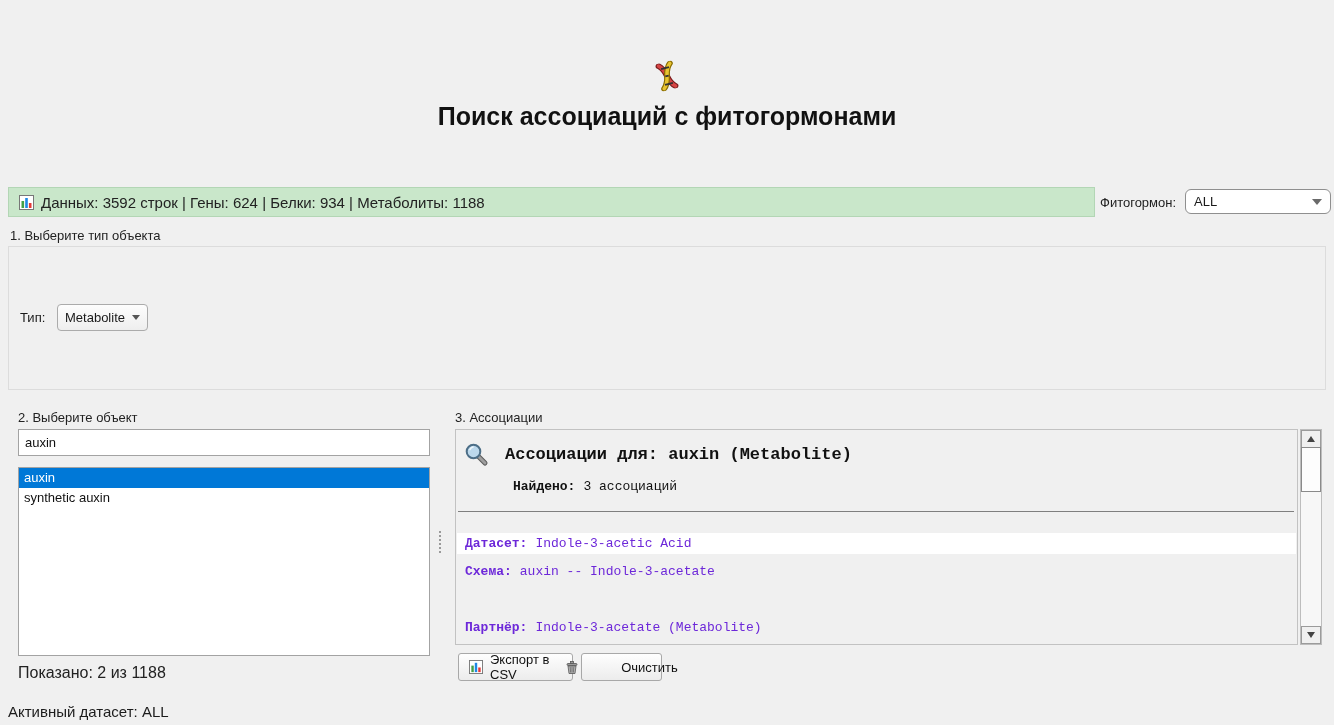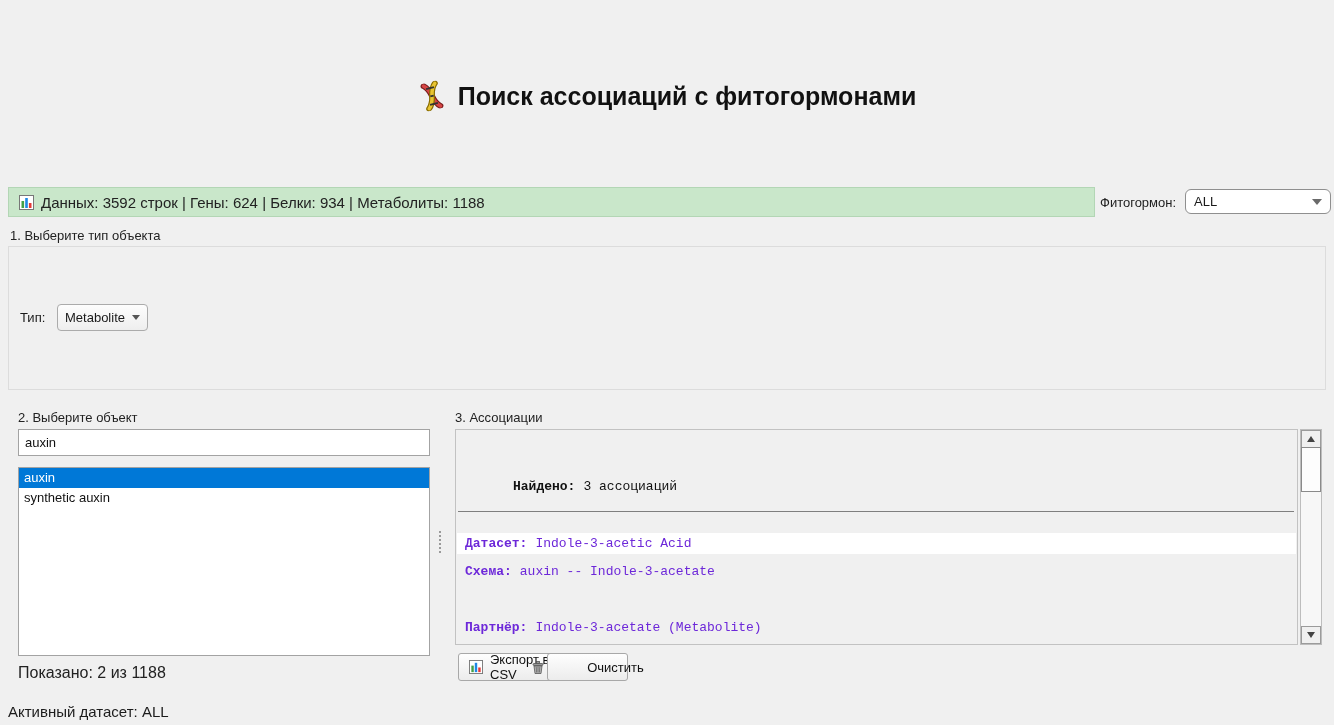--- a/index.html
+++ b/index.html
@@ -1,21 +1,21 @@
 <!DOCTYPE html>
 <html><head>
 <meta charset="utf-8">
 <style>
   * { margin:0; padding:0; box-sizing:border-box; }
   html,body { width:1334px; height:725px; overflow:hidden; }
   body { background:#f0f0f0; font-family:"Liberation Sans", sans-serif; color:#1a1a1a; position:relative; }
   .abs { position:absolute; }
 
   
-  .title-wrap { top:78px; left:0; width:1334px; height:36px; display:flex; align-items:center; justify-content:center; gap:12px; }
+  .title-wrap { top:78px; left:0; width:1334px; height:36px; display:flex; align-items:center; justify-content:center; gap:12px;flex-direction:column; }
   .title-text { font-size:25px; font-weight:bold; color:#111; }
 
   
   .status-bar { left:8px; top:187px; width:1087px; height:30px; background:#c9e7ca; border:1px solid #b3d6b5; display:flex; align-items:center; padding-left:10px; gap:7px; }
   .status-text { font-size:15px; color:#222; }
 
   
   .hormone-label { left:1100px; top:195px; font-size:13px; color:#222; }
   .combo { left:1185px; top:189px; width:146px; height:25px; background:#ffffff; border:1px solid #8f8f8f; border-radius:6px; display:flex; align-items:center; padding:8px 8px; cursor:default; }
   .combo .val { font-size:13px; color:#1a1a1a; flex:1; }
@@ -61,21 +61,21 @@
   .sb-btn { position:absolute; left:0; width:20px; height:18px; background:#f0f0f0; border:1px solid #9b9b9b; display:flex; align-items:center; justify-content:center; }
   .sb-up { top:0; }
   .sb-down { bottom:0; }
   .sb-thumb { position:absolute; left:0; top:17px; width:20px; height:45px; background:#fdfdfd; border:1px solid #8a8a8a; }
   .tri-up-s { width:0; height:0; border-left:4px solid transparent; border-right:4px solid transparent; border-bottom:6px solid #444; }
   .tri-down-s { width:0; height:0; border-left:4px solid transparent; border-right:4px solid transparent; border-top:6px solid #444; }
 
   
   .btn { position:absolute; top:653px; height:28px; background:linear-gradient(#fefefe,#ececec); border:1px solid #a8a8a8; border-radius:3px; display:flex; align-items:center; justify-content:center; gap:7px; font-size:13px; color:#111; cursor:default; padding:0 10px; }
   .btn-export { left:458px; width:115px; }
-  .btn-clear { left:547px; width:81px;gap:42px; }
+  .btn-clear { left:581px; width:81px;gap:42px; }
 
   
   .footer-label { left:8px; top:703px; font-size:15px; color:#1c1c1c; }
 
   
   .artifact { left:977px; top:0; width:20px; height:7px; overflow:hidden; }
 </style>
 </head>
 <body>
 
@@ -127,20 +127,31 @@
 <div class="abs listbox">
   <div class="list-item selected">auxin</div>
   <div class="list-item">synthetic auxin</div>
 </div>
 <span class="abs shown-label">Показано: 2 из 1188</span>
 
 <div class="abs sash"></div>
 
 <span class="abs sec-label sec3-label">3. Ассоциации</span>
 <div class="abs results-panel">
+  <div class="res-header">
+    <span style="display:inline-flex;">
+      <svg width="25" height="25" viewBox="0 0 25 25">
+        <line x1="13" y1="13" x2="21" y2="21" stroke="#5a5a5a" stroke-width="5" stroke-linecap="round"></line>
+        <line x1="13" y1="13" x2="21" y2="21" stroke="#9e9e9e" stroke-width="3" stroke-linecap="round"></line>
+        <circle cx="9.5" cy="9.5" r="6.8" fill="#bcd8ec" stroke="#4c6e87" stroke-width="2"></circle>
+        <path d="M6,7.5 a4.5,4.5 0 0 1 3,-2.5" fill="none" stroke="#eef6fb" stroke-width="1.6" stroke-linecap="round"></path>
+      </svg>
+    </span>
+    <span class="txt">Ассоциации для: auxin (Metabolite)</span>
+  </div>
   <div class="mono-line" style="top:49px;margin-left:48px;">
     <span class="lbl">Найдено:</span><span class="val">3 ассоциаций</span>
   </div>
   <div class="res-sep"></div>
   <div class="row-band highlight" style="top:103px;">
     <span class="mono-inner"><span class="lbl">Датасет:</span><span class="val">Indole-3-acetic Acid</span></span>
   </div>
   <div class="row-band" style="top:131px;">
     <span class="mono-inner"><span class="lbl">Схема:</span><span class="val">auxin -- Indole-3-acetate</span></span>
   </div>

